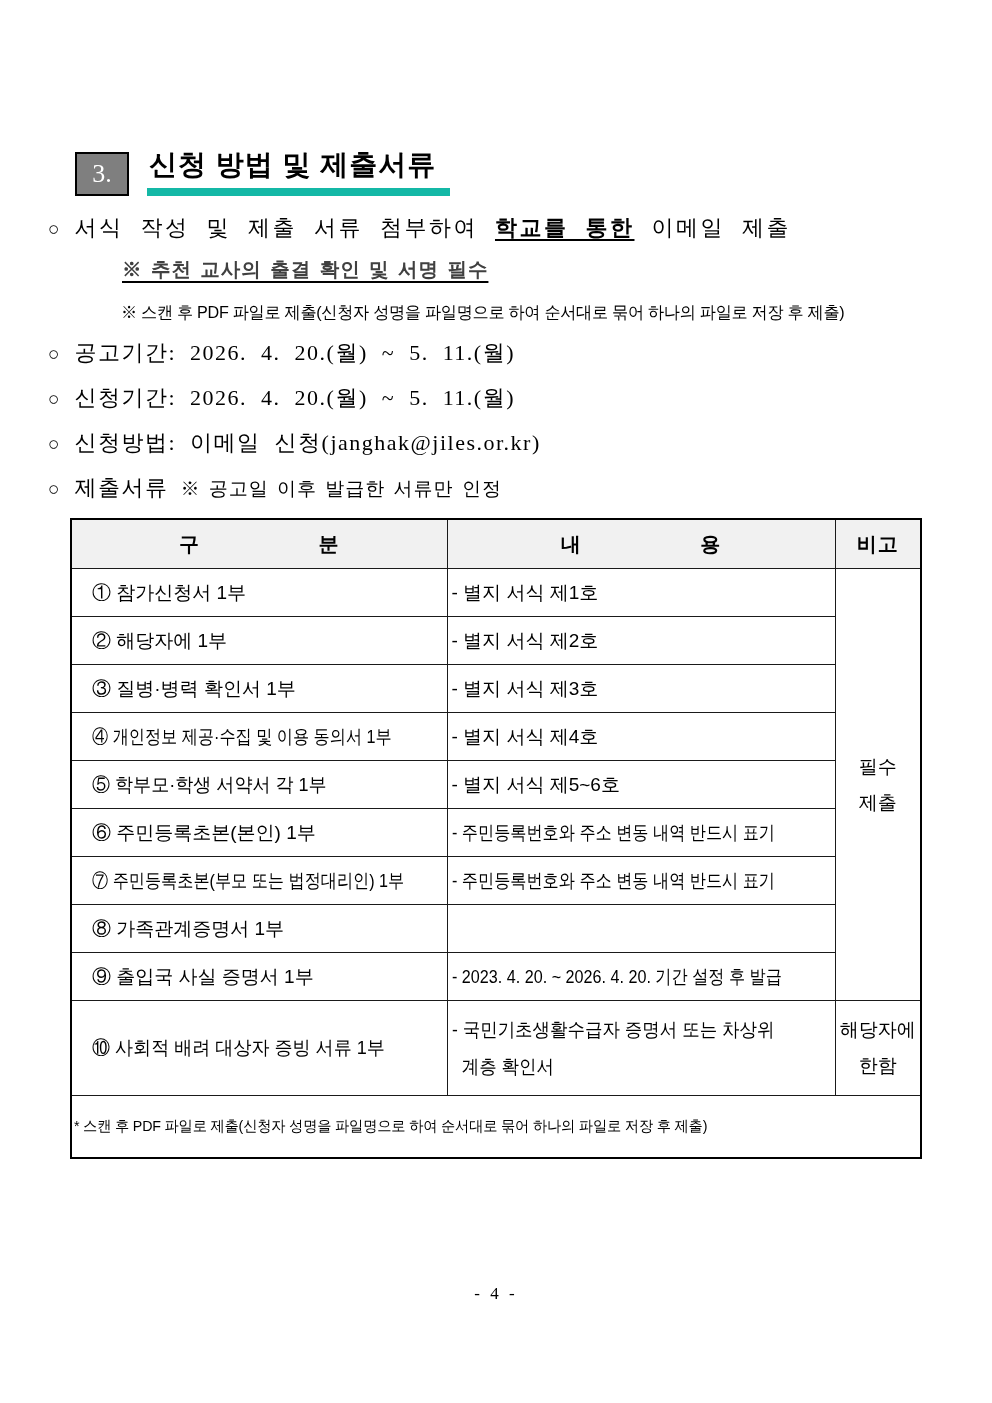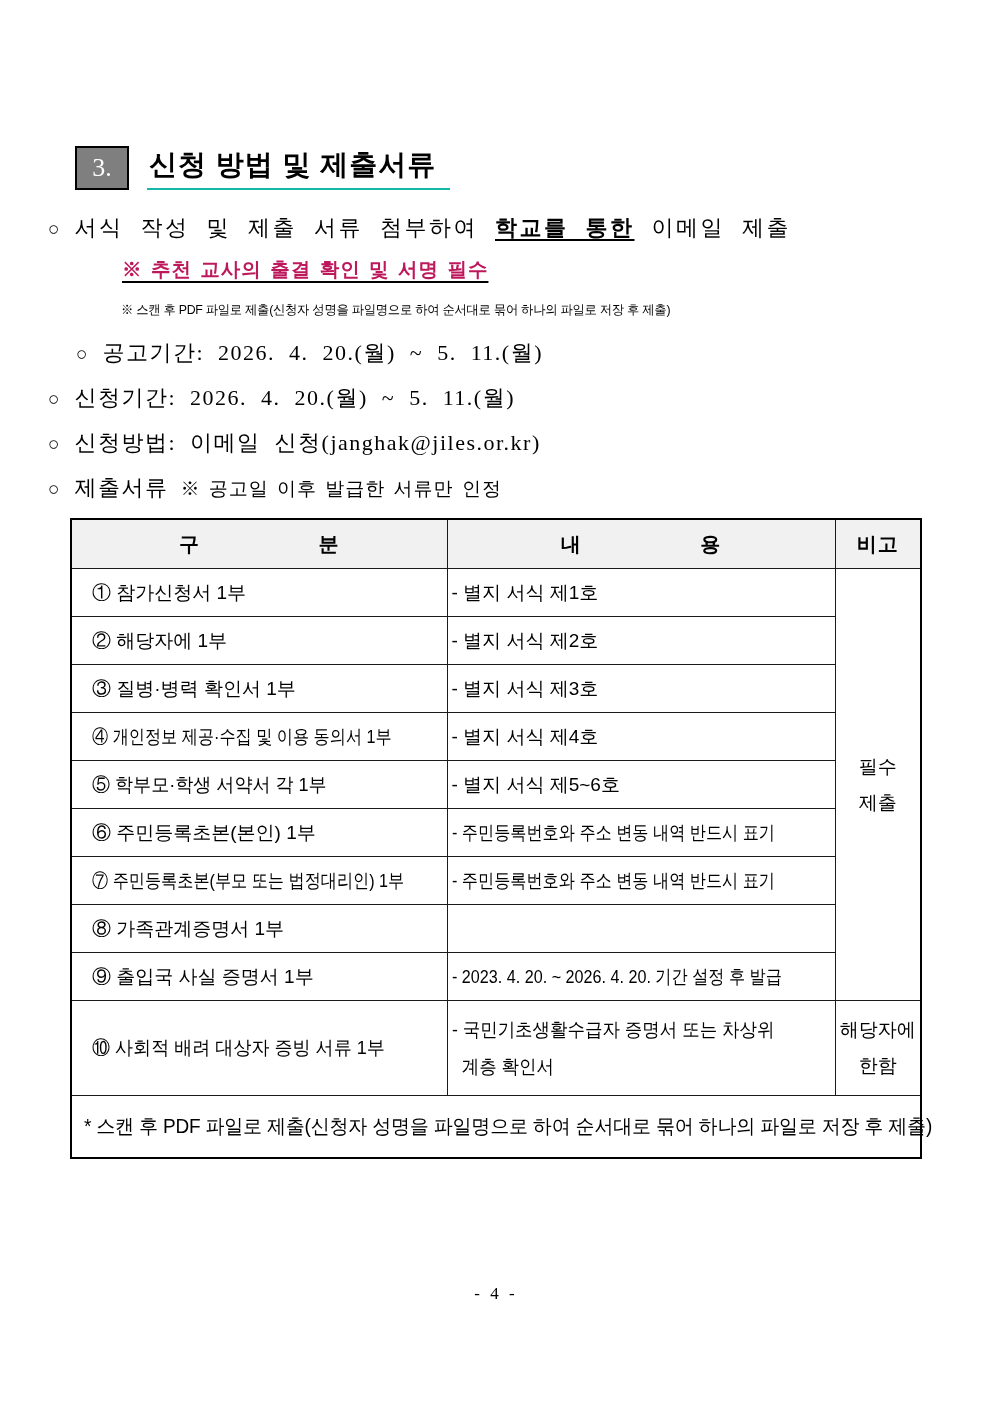--- a/index.html
+++ b/index.html
@@ -11,21 +11,21 @@
 
   
   #sec-head{left:75px;top:146px;display:flex;align-items:flex-end;gap:18px;}
   .sec-num{
     width:50px;height:40px;background:#7f7f7f;border:2px solid #000;color:#fff;
     font-family:"Liberation Serif",serif;font-size:26px;
     display:flex;align-items:center;justify-content:center;
   }
   .sec-title{
     font-size:28px;font-weight:bold;letter-spacing:1px;
-    border-bottom:2px solid #14b8a6;padding:0 14px 4px 2px;white-space:nowrap;
+    border-bottom:8px solid #14b8a6;padding:0 14px 4px 2px;white-space:nowrap;
   }
 
   
   .bullet-line{
     position:absolute;left:48px;
     font-family:"Liberation Serif","DejaVu Serif",serif;
     font-size:22px;letter-spacing:1.5px;word-spacing:7px;white-space:nowrap;
   }
   .bullet-line .marker{font-size:19px;margin-right:15px;letter-spacing:0;}
   #b1{top:213px;letter-spacing:2.5px;word-spacing:9px;}
@@ -33,45 +33,45 @@
     font-weight:bold;
     text-decoration:underline;text-underline-offset:4px;text-decoration-thickness:2px;
   }
   #b5 .sub-note{
     font-family:Liberation Sans, sans-serif;font-size:19px;
     letter-spacing:1px;word-spacing:2px;margin-left:12px;
   }
 
   
   #note-red{
-    left:122px;top:256px;color:#be185d;font-weight:bold;font-size:19.5px;
+    left:122px;top:256px;color:#404040;font-weight:bold;font-size:19.5px;
     letter-spacing:1px;word-spacing:2px;white-space:nowrap;
     text-decoration:underline;text-decoration-color:#000;
     text-underline-offset:5px;text-decoration-thickness:1.5px;
   }
   
-  #note-pdf{left:121px;top:301px;font-size:13px;letter-spacing:-0.3px;white-space:nowrap;}
+  #note-pdf{left:121px;top:301px;font-size:17px;letter-spacing:-0.3px;white-space:nowrap;}
 
   
   #doc-table{left:70px;top:518px;}
   table{border-collapse:collapse;table-layout:fixed;width:850px;border:2px solid #000;}
   th,td{border:1px solid #1a1a1a;vertical-align:middle;}
   th{
     height:46px;background:#f1f1f1;font-size:20px;font-weight:bold;
     text-align:center;letter-spacing:1px;
   }
   th.wide-gap{word-spacing:112px;}
   td{font-size:19px;}
   td.cat{padding-left:20px;text-align:left;}
   td.cont{padding-left:4px;text-align:left;}
   td.bigo{text-align:center;white-space:pre-line;line-height:36px;margin-top:17px;}
   tr.row{height:48px;}
   tr.row-tall{height:95px;}
   tr.row-foot{height:62px;}
-  td.foot{padding-left:12px;font-size:20px;letter-spacing:-0.2px;}
+  td.foot{padding-left:2px;font-size:15px;letter-spacing:-0.2px;}
   td.cont.two-line{line-height:37px;}
 
   
   .sq85,.sq92,.sq95{display:inline-block;transform-origin:0 50%;white-space:pre;}
   .sq85{transform:scaleX(0.85);}
   .sq92{transform:scaleX(0.92);}
   .sq95{transform:scaleX(0.95);}
 
   
   #page-num{
@@ -90,21 +90,21 @@
 <div id="b1" class="bullet-line">
   <span class="marker">○</span><span>서식 작성 및 제출 서류 첨부하여 </span><span class="emph">학교를 통한</span><span> 이메일 제출</span>
 </div>
 
 <div id="note-red" class="abs">※ 추천 교사의 출결 확인 및 서명 필수</div>
 
 <div id="note-pdf" class="abs">
   <span class="sq95">※ 스캔 후 PDF 파일로 제출(신청자 성명을 파일명으로 하여 순서대로 묶어 하나의 파일로 저장 후 제출)</span>
 </div>
 
-<div class="bullet-line" style="top:338px;margin-left:28px;">
+<div class="bullet-line" style="top:338px;">
   <span class="marker">○</span><span>공고기간: 2026. 4. 20.(월) ~ 5. 11.(월)</span>
 </div>
 
 <div class="bullet-line" style="top:383px;">
   <span class="marker">○</span><span>신청기간: 2026. 4. 20.(월) ~ 5. 11.(월)</span>
 </div>
 
 <div class="bullet-line" style="top:428px;">
   <span class="marker">○</span><span>신청방법: 이메일 신청</span><span>(janghak@jiles.or.kr)</span>
 </div>

